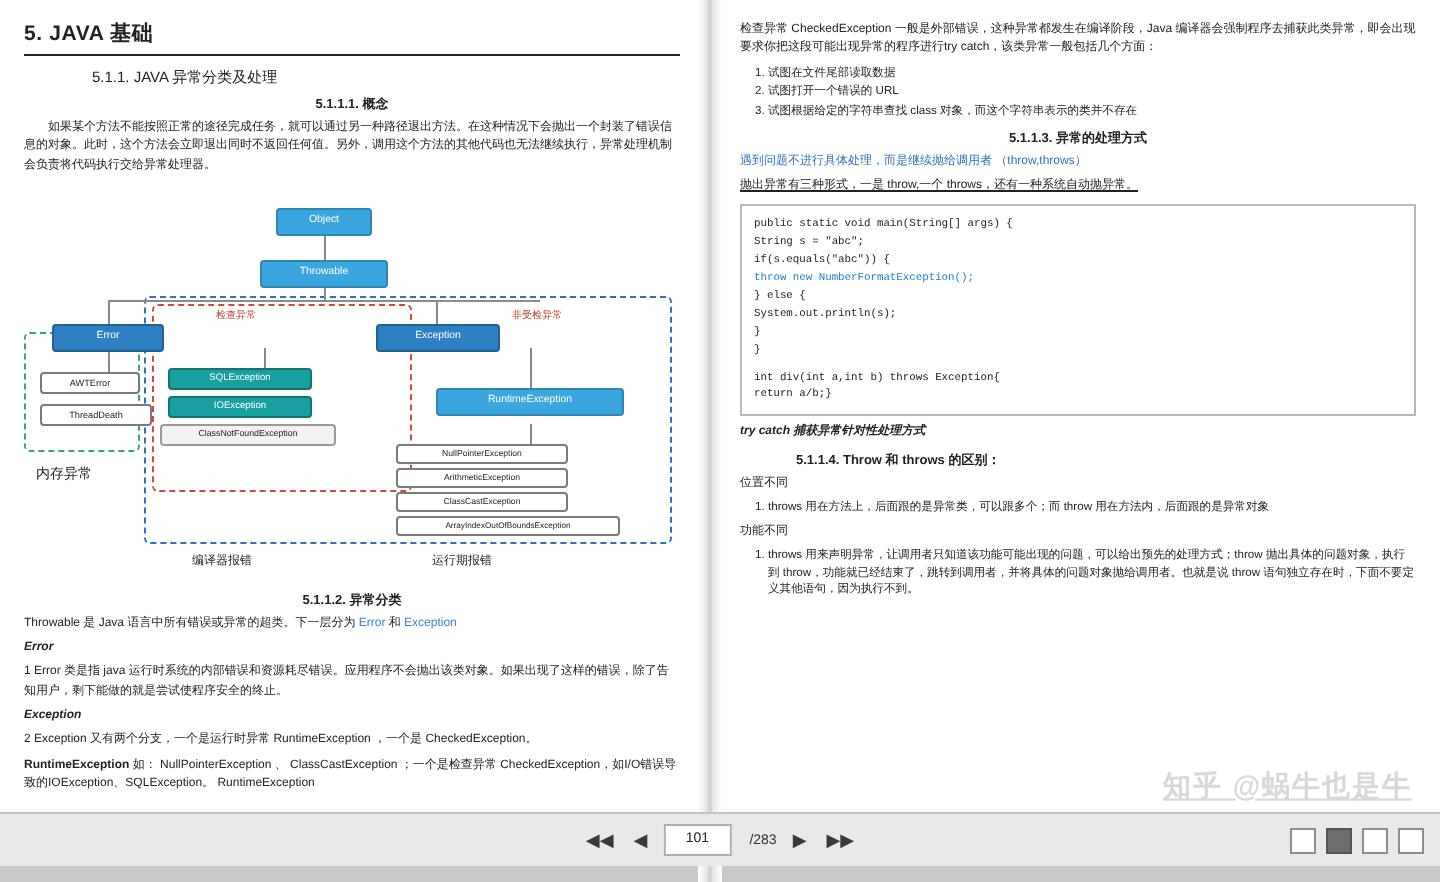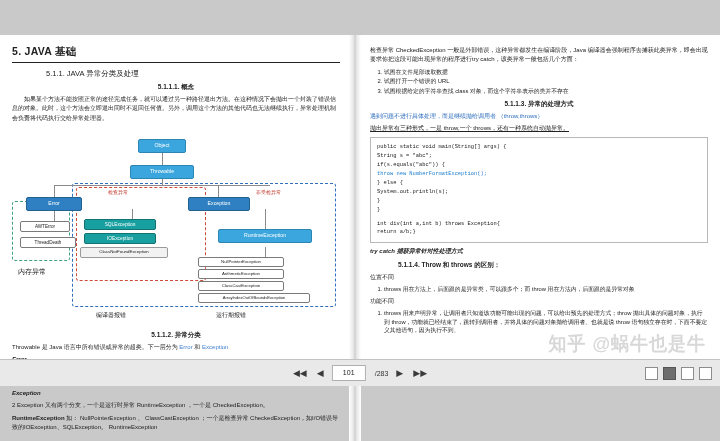--- a/index.html
+++ b/index.html
@@ -3,23 +3,22 @@
 <meta charset="utf-8">
 <style>
   html,body{margin:0;padding:0;}
   body{
     width:720px;height:441px;overflow:hidden;
     background:#c9c9c9;
     font-family:"Liberation Sans",sans-serif;
     font-size:6px;color:#222;
   }
   .page{
-    position:absolute;left:0;top:0;width:720px;height:351px;
+    position:absolute;left:0;top:0;width:720px;height:433px;
     background:#ffffff;
-    margin-top:35px;
   }
   .gutter{
     position:absolute;left:349px;top:0;width:12px;height:441px;
     background:linear-gradient(to right,#ffffff 0%,#e8e8e8 35%,#cfcfcf 50%,#e8e8e8 65%,#ffffff 100%);
   }
   .col{position:absolute;top:0;padding:8px 12px;box-sizing:border-box;}
   .colL{left:0;width:352px;height:415px;}
   .colR{left:358px;width:362px;height:415px;}
 
   h1.secnum{font-size:10.5px;font-weight:bold;margin:2px 0 3px 0;letter-spacing:.3px;}
@@ -76,22 +75,23 @@
   .pagebox{
     width:32px;height:14px;border:1px solid #b0b0b0;background:#fff;
     font-size:7px;text-align:center;line-height:14px;color:#222;
   }
   .pagetot{font-size:7px;color:#333;margin-left:3px;}
   .tb-right{position:absolute;right:8px;display:flex;align-items:center;gap:5px;}
   .sqicon{width:11px;height:11px;border:1px solid #8d8d8d;background:#fff;position:relative;}
   .sqicon.b{background:#6d6d6d;border-color:#555;}
   .wm{
     position:absolute;right:14px;bottom:30px;
-    font-size:18px;color:#d8d8d8;font-weight:bold;letter-spacing:1px;
+    font-size:14px;color:#d8d8d8;font-weight:bold;letter-spacing:1px;
     transform:scaleY(1.05);
+    text-decoration:underline;
   }
 </style>
 </head>
 <body>
 
 <div class="page">
 
   <div class="gutter"></div>
 
   <div class="col colL">

